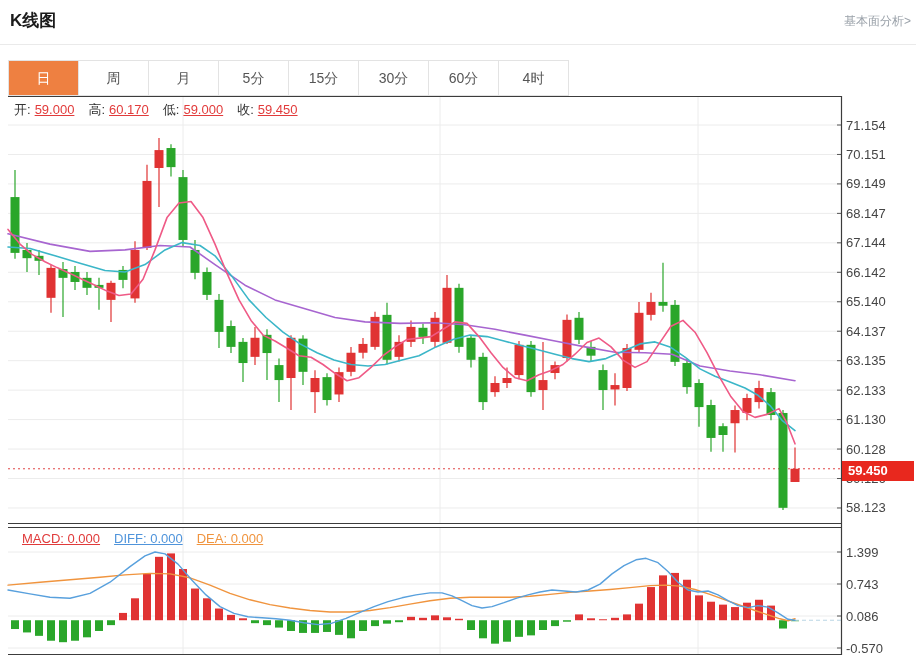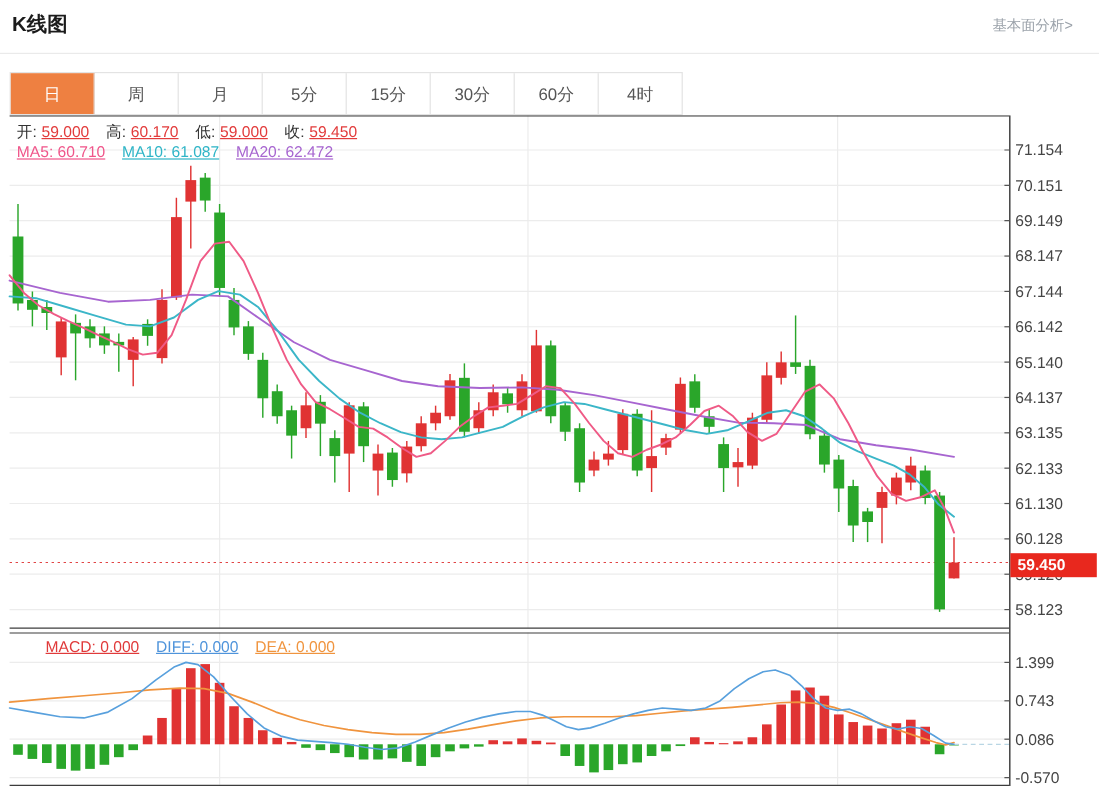--- a/index.html
+++ b/index.html
@@ -1,19 +1,19 @@
 <!DOCTYPE html>
 <html><head>
 <meta charset="utf-8">
 <style>
   html,body{margin:0;padding:0;background:#fff;}
   .page{position:relative;width:916px;height:659px;background:#fff;overflow:hidden;
         font-family:"Liberation Sans",sans-serif;}
   .title{position:absolute;left:10px;top:9px;font-size:17px;font-weight:bold;color:#1b1b1b;}
-  .analysis-link{position:absolute;right:22px;top:13px;font-size:12px;color:#9aa1a9;cursor:pointer;}
+  .analysis-link{position:absolute;right:5px;top:13px;font-size:12px;color:#9aa1a9;cursor:pointer;}
   .divider{position:absolute;left:0;top:44px;width:916px;height:1px;background:#eaeaea;}
   .tabs{position:absolute;left:8px;top:60px;display:flex;border:1px solid #e3e3e3;background:#fff;}
   .tab{width:69px;height:34px;line-height:34px;text-align:center;font-size:14px;color:#555;
        border-right:1px solid #e3e3e3;cursor:pointer;}
   .tab:last-child{border-right:none;text-align:center;}
   .tab.active{color:#fff;}
   #chart-svg{position:absolute;left:0;top:96px;}
   .legend-row{position:absolute;font-size:13px;white-space:nowrap;z-index:3;}
   .legend-row span{margin-right:4px;}
   .legend-row .gap{margin-right:14px;text-decoration:underline;}
@@ -306,17 +306,16 @@
       <text x="846" y="460.5" fill="#454545" font-size="13" font-family="&quot;Liberation Sans&quot;,sans-serif">1.399</text>
       <line x1="837" y1="488" x2="841" y2="488" stroke="#555" stroke-width="1"></line>
       <text x="846" y="492.5" fill="#454545" font-size="13" font-family="&quot;Liberation Sans&quot;,sans-serif">0.743</text>
       <line x1="837" y1="520" x2="841" y2="520" stroke="#555" stroke-width="1"></line>
       <text x="846" y="524.5" fill="#454545" font-size="13" font-family="&quot;Liberation Sans&quot;,sans-serif">0.086</text>
       <line x1="837" y1="552" x2="841" y2="552" stroke="#555" stroke-width="1"></line>
       <text x="846" y="556.5" fill="#454545" font-size="13" font-family="&quot;Liberation Sans&quot;,sans-serif">-0.570</text>
     </svg>
 
   <div class="legend-row" id="ohlc-legend" style="left:14px;top:101px;"><span style="color: rgb(51, 51, 51);">开:</span><span class="gap" style="color: rgb(226, 59, 59);">59.000</span><span style="color: rgb(51, 51, 51);">高:</span><span class="gap" style="color: rgb(226, 59, 59);">60.170</span><span style="color: rgb(51, 51, 51);">低:</span><span class="gap" style="color: rgb(226, 59, 59);">59.000</span><span style="color: rgb(51, 51, 51);">收:</span><span class="gap" style="color: rgb(226, 59, 59);">59.450</span></div>
-  <div class="legend-row" id="ma-legend" style="left:14px;top:119px;"><span class="gap" style="color: rgb(240, 85, 138);">MA5: 60.710</span><span class="gap" style="color: rgb(47, 181, 199);">MA10: 61.087</span><span class="gap" style="color: rgb(167, 101, 208);">MA20: 62.472</span></div>
-  <div class="legend-row" id="macd-legend" style="left:38px;top:531px;"><span class="gap" style="color: rgb(224, 58, 58);">MACD: 0.000</span><span class="gap" style="color: rgb(79, 148, 219);">DIFF: 0.000</span><span class="gap" style="color: rgb(240, 148, 62);">DEA: 0.000</span></div>
+  <div class="legend-row" id="macd-legend" style="left:22px;top:531px;"><span class="gap" style="color: rgb(224, 58, 58);">MACD: 0.000</span><span class="gap" style="color: rgb(79, 148, 219);">DIFF: 0.000</span><span class="gap" style="color: rgb(240, 148, 62);">DEA: 0.000</span></div>
 
   <div class="price-badge" style="background: rgb(232, 40, 30);">59.450</div>
 </div>
 
 </body></html>

